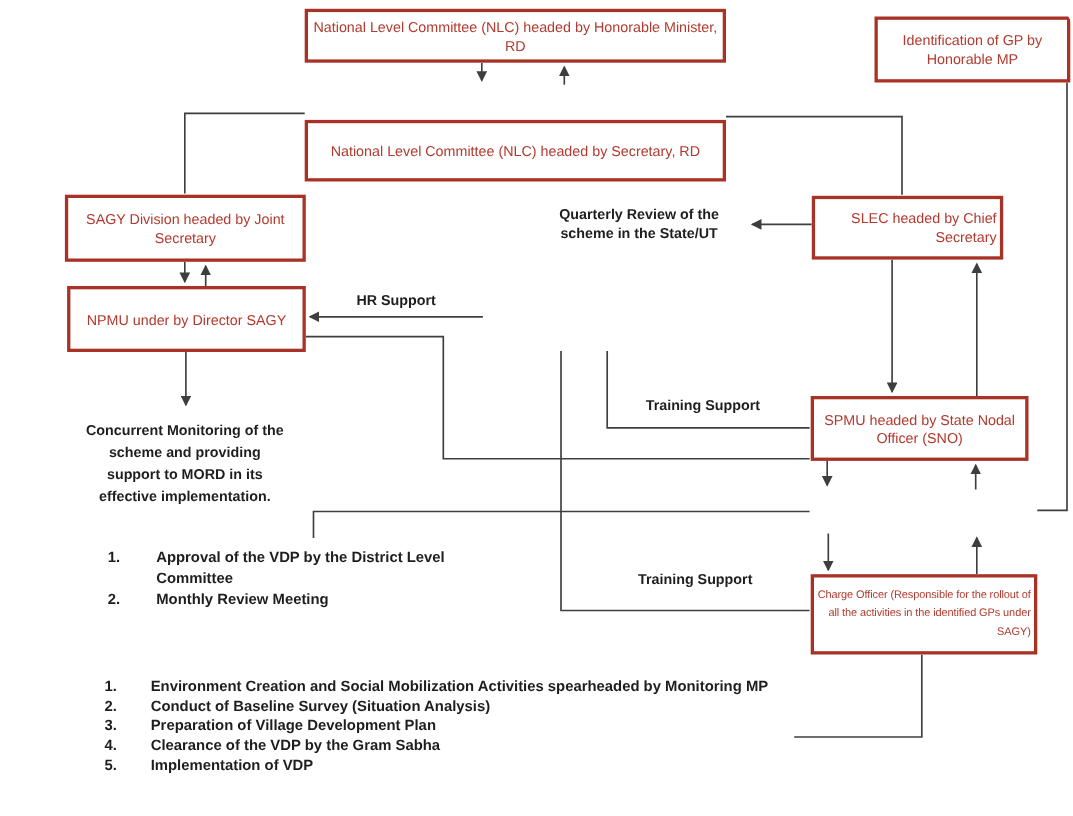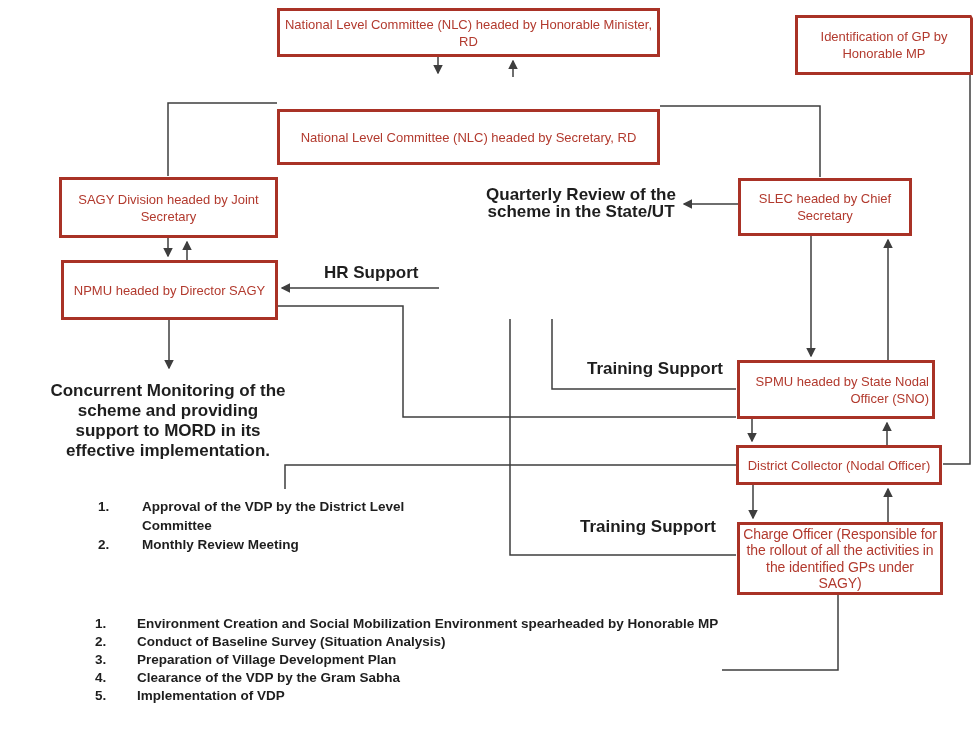--- a/index.html
+++ b/index.html
@@ -19,26 +19,26 @@
     position:absolute;
     box-sizing:border-box;
     border:3px solid #A93226;
     background:#ffffff;
     color:#B23A2E;
     display:flex;align-items:center;justify-content:center;
     text-align:center;
     font-size:13px;line-height:17px;
     padding:2px 3px;
   }
-  .node.small{font-size:14px;line-height:16.5px;letter-spacing:-0.1px;}
+  .node.small{font-size:10px;line-height:16.5px;letter-spacing:-0.1px;text-align:right;}
   .flowlabel{
     position:absolute;
     color:#1e1e1e;
     font-weight:bold;
-    font-size:17px;line-height:17px;
+    font-size:13px;line-height:17px;
     white-space:pre-line;
   }
   .flowlabel.center{text-align:center;}
   .num-list{position:absolute;color:#1e1e1e;font-weight:bold;font-size:13.5px;}
   .num-list .li{display:flex;}
   .num-list .num{flex:0 0 auto;}
   .num-list .txt{flex:0 0 auto;}
   #district-list{line-height:19px;}
   #district-list .num{width:44px;}
   #district-list .txt{width:300px;}
@@ -104,35 +104,32 @@
 
   <div class="node" style="left:277px;top:77px;width:383px;height:56px;margin-top:32px;">
     <span>National Level Committee (NLC) headed by Secretary, RD</span>
   </div>
 
   <div class="node" style="left:59px;top:177px;width:219px;height:61px;text-align:center;">
     <span>SAGY Division headed by Joint Secretary</span>
   </div>
 
   <div class="node" style="left:61px;top:260px;width:217px;height:60px;">
-    <span>NPMU headed by Director SAGY</span>
+    <span>NPMU under by Director SAGY</span>
   </div>
 
-  <div class="node" style="left:738px;top:178px;width:174px;height:58px;">
+  <div class="node" style="left:738px;top:178px;width:174px;height:58px;text-align:right;">
     <span>SLEC headed by Chief Secretary</span>
   </div>
 
 
-  <div class="node" style="left:737px;top:360px;width:198px;height:59px;text-align:right;">
+  <div class="node" style="left:737px;top:360px;width:198px;height:59px;">
     <span>SPMU headed by State Nodal Officer (SNO)</span>
   </div>
 
-  <div class="node" style="left:736px;top:445px;width:206px;height:40px;">
-    <span>District Collector (Nodal Officer)</span>
-  </div>
 
   <div class="node small" style="left:737px;top:522px;width:206px;height:73px;">
     <span>Charge Officer (Responsible for the rollout of all the activities in the identified GPs under SAGY)</span>
   </div>
 
   <div class="flowlabel center" style="left:481px;top:186px;width:200px;">Quarterly Review of the
 scheme in the State/UT</div>
 
   <div class="flowlabel" style="left:324px;top:264px;">HR Support</div>
 
@@ -152,21 +149,21 @@
     </div>
     <div class="li">
       <span class="num">2.</span>
       <span class="txt">Monthly Review Meeting</span>
     </div>
   </div>
 
   <div class="num-list" id="activities-list">
     <div class="li">
       <span class="num">1.</span>
-      <span class="txt">Environment Creation and Social Mobilization Environment spearheaded by Honorable MP</span>
+      <span class="txt">Environment Creation and Social Mobilization Activities spearheaded by Monitoring MP</span>
     </div>
     <div class="li">
       <span class="num">2.</span>
       <span class="txt">Conduct of Baseline Survey (Situation Analysis)</span>
     </div>
     <div class="li">
       <span class="num">3.</span>
       <span class="txt">Preparation of Village Development Plan</span>
     </div>
     <div class="li">

